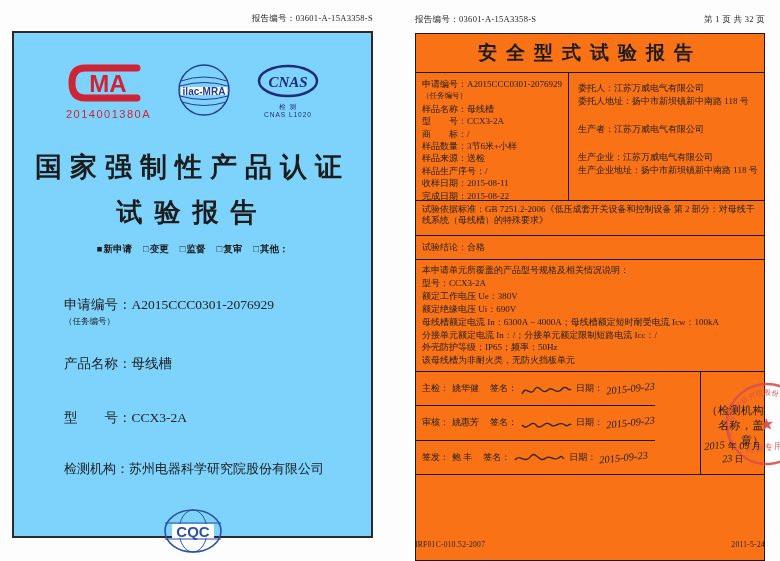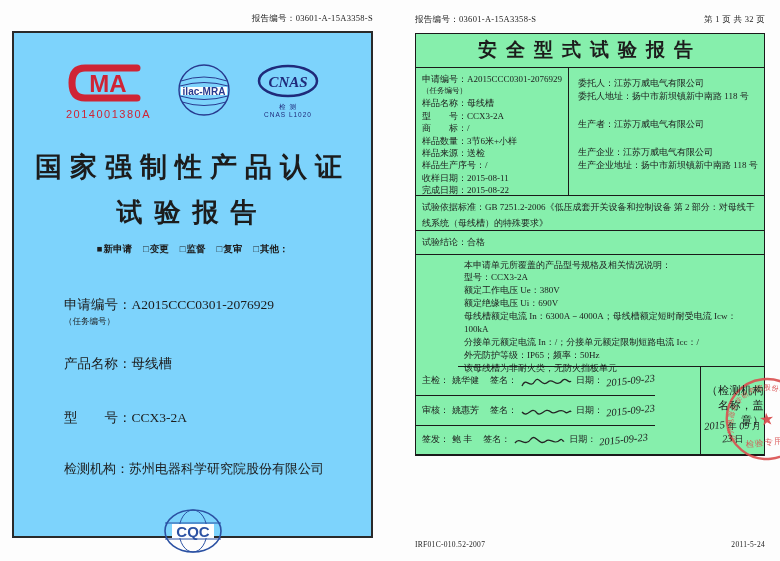--- a/index.html
+++ b/index.html
@@ -26,36 +26,36 @@
   .fields{margin-top:40px;margin-left:50px;font-size:13.5px;}
   .task-note{font-size:8.5px;margin-top:2px;}
   .f-row{white-space:nowrap;}
   .f-prod{margin-top:27px;}
   .f-model{margin-top:36px;}
   .f-org{margin-top:33px;font-size:13px;}
   .cqc-wrap{margin-top:30px;text-align:center;}
   
   #right-hdr{top:14px;left:415px;width:350px;display:flex;justify-content:space-between;}
   #right-table{
-    position:absolute;left:415px;top:33px;width:350px;height:423px;
-    border:1.5px solid #1a1a1a;box-sizing:border-box;background:#86efac;
+    position:absolute;left:415px;top:33px;width:350px;height:528px;
+    border:1.5px solid #1a1a1a;box-sizing:border-box;background:#f97316;
     display:flex;flex-direction:column;font-size:9px;
   }
   .t-row{border-bottom:1px solid #1a1a1a;box-sizing:border-box;}
   .r-title{height:39px;display:flex;align-items:center;justify-content:center;
     font-size:19px;letter-spacing:9px;font-weight:600;}
   .r-info{height:128px;display:flex;}
   .info-left{width:153px;border-right:1px solid #1a1a1a;box-sizing:border-box;
     padding:5px 3px 0 6px;line-height:12.4px;}
   .info-left .sm{font-size:7.5px;}
   .info-right{flex:1;padding:9px 0 0 9px;line-height:13px;}
   .info-grp{margin-bottom:15px;}
-  .r-std{height:35px;padding:3px 6px;line-height:16px;box-sizing:border-box;}
+  .r-std{height:35px;padding:3px 6px;line-height:11px;box-sizing:border-box;}
   .r-concl{height:24px;padding:5px 6px;box-sizing:border-box;}
-  .r-spec{height:112px;padding:4px 6px;line-height:12.9px;box-sizing:border-box;margin-left:42px;}
+  .r-spec{height:112px;padding:4px 6px;line-height:12.9px;box-sizing:border-box;}
   .r-sig{height:103px;display:flex;gap:45px;}
   .sig-left{flex:1;display:flex;flex-direction:column;}
   .sig-row{flex:1;border-bottom:1px solid #1a1a1a;display:flex;align-items:center;
     padding-left:6px;gap:3px;box-sizing:border-box;white-space:nowrap;}
   .sig-row:last-child{border-bottom:none;}
   .hand{display:inline-block;font-style:italic;transform:rotate(-6deg);font-size:10.5px;color:#222;}
   .scribble{margin:0 1px -4px 0;}
   .stamp-cell{width:132px;border-left:1px solid #1a1a1a;position:relative;box-sizing:border-box;}
   .stamp-svg{position:absolute;top:6px;left:0;transform:rotate(-6deg);}
   .stamp-cap{position:absolute;bottom:26px;width:100%;text-align:right;font-size:11px;letter-spacing:.5px;}

